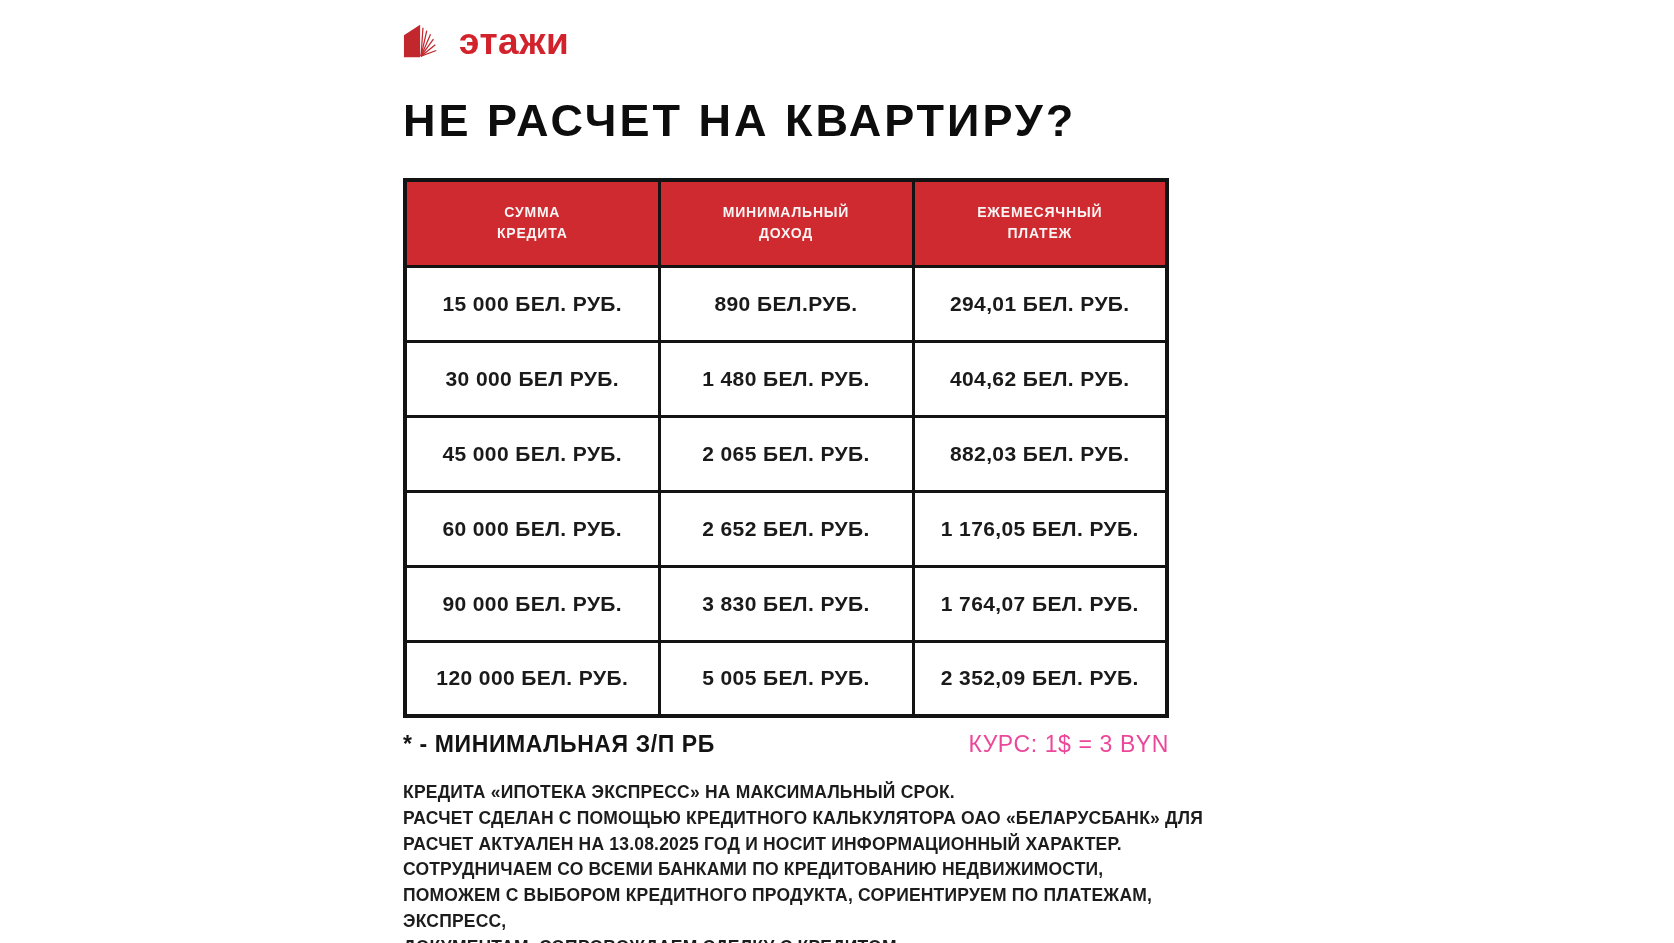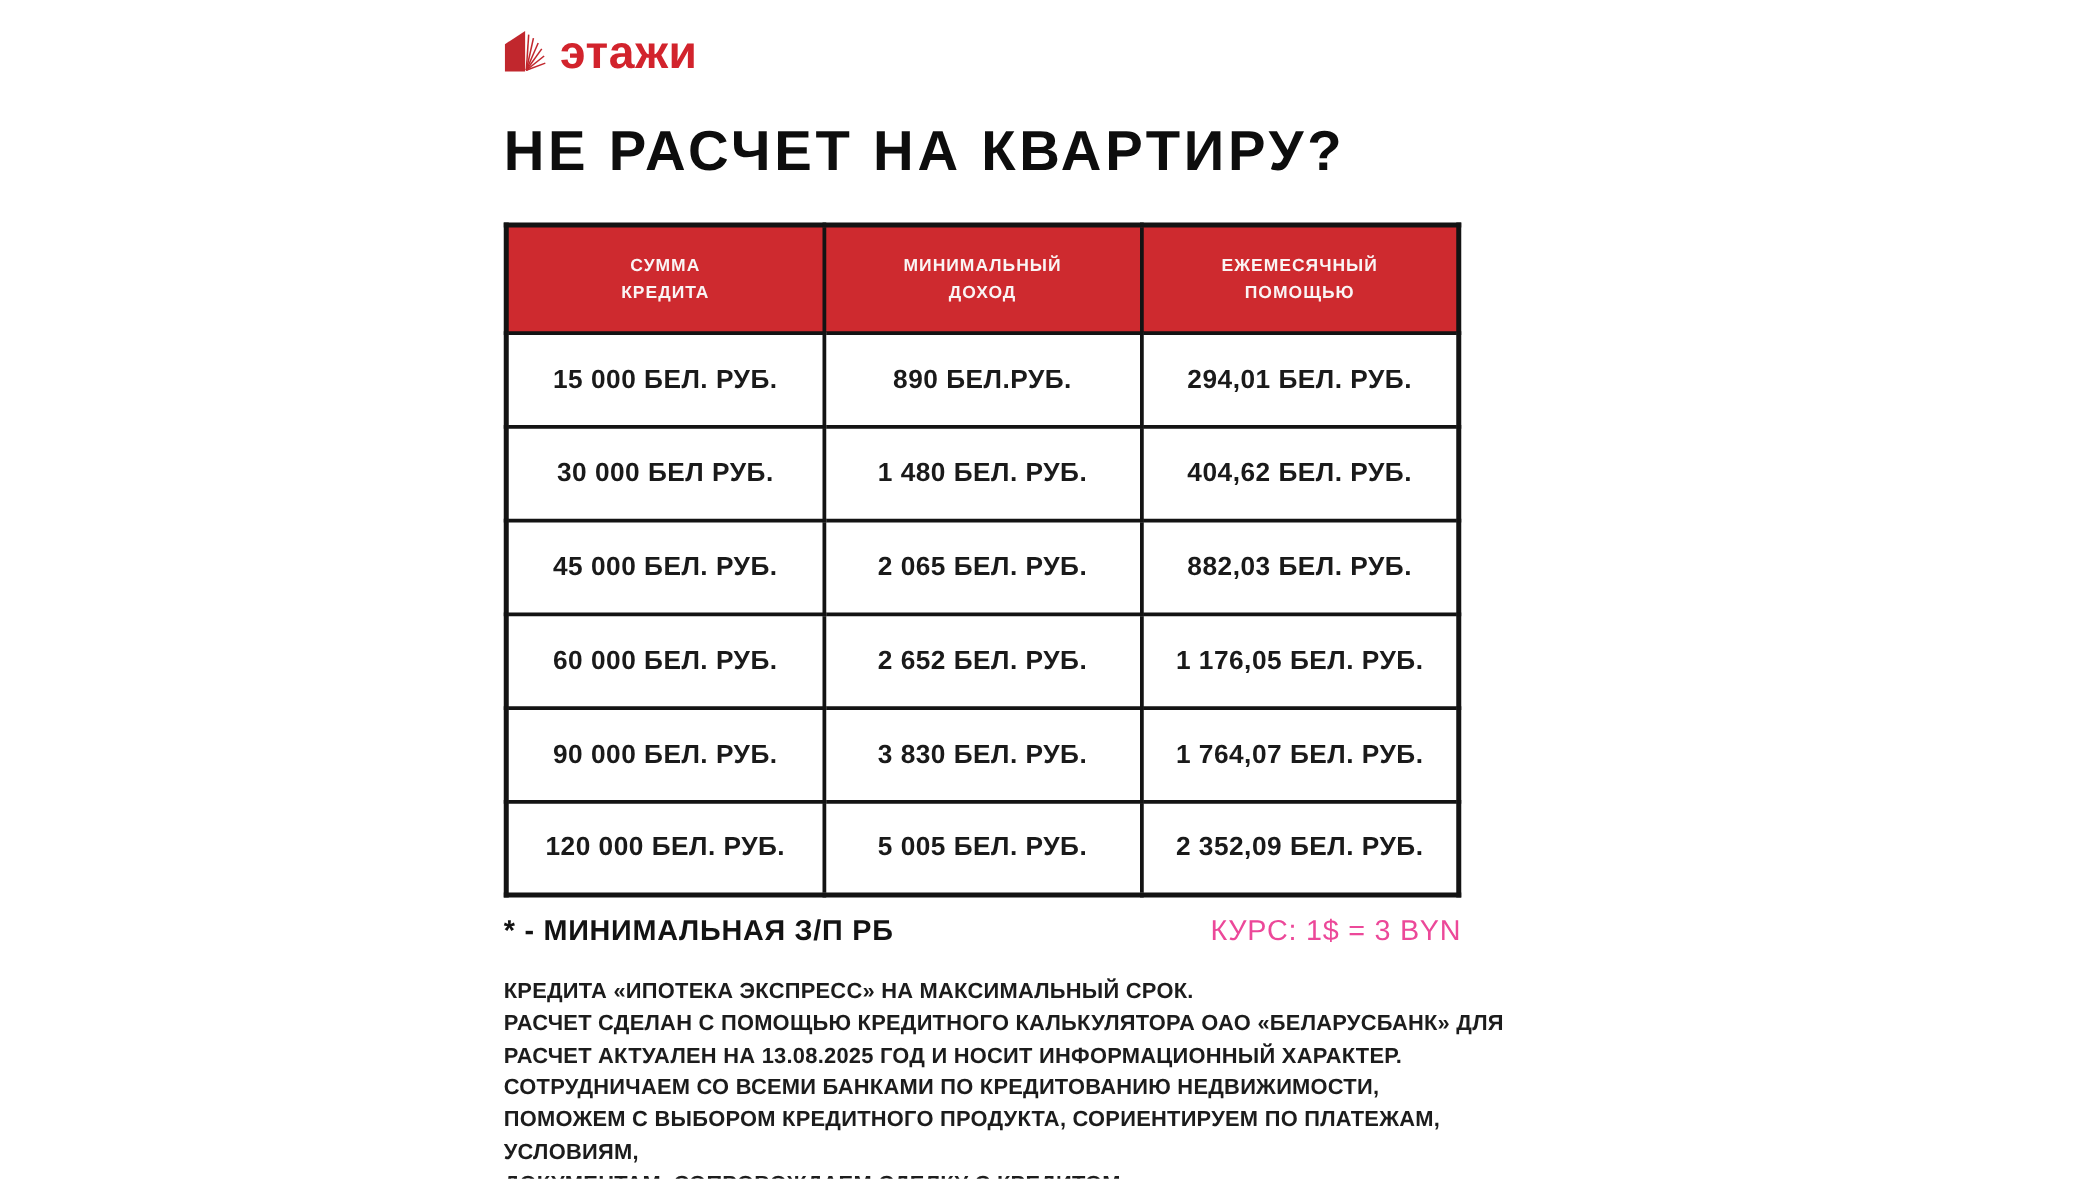--- a/index.html
+++ b/index.html
@@ -6,21 +6,21 @@
   html, body { background: #ffffff; }
   body {
     width: 1674px; height: 943px;
     overflow: hidden;
     font-family: "Liberation Sans", "DejaVu Sans", sans-serif;
   }
   .page { position: relative; width: 1674px; height: 943px; background: #ffffff; }
   .content { position: absolute; left: 403px; top: 0; width: 766px; }
 
   
-  .logo-row { margin-top: 20px; display: flex; align-items: center; gap: 7px; height: 42px; }
+  .logo-row { margin-top: 20px; display: flex; align-items: center; gap: 18px; height: 42px; }
   .logo-icon { width: 38px; height: 38px; display: block; }
   .logo-text {
     color: #d2232c; font-size: 37px; font-weight: 800;
     letter-spacing: 0.5px; line-height: 1;
   }
 
   
   .title {
     margin-top: 33px;
     font-size: 45px; font-weight: 800; color: #0d0d0d;
@@ -105,21 +105,21 @@
     <div class="title">НЕ РАСЧЕТ НА КВАРТИРУ?</div>
 
     <table class="credit-table">
       <thead>
         <tr>
           <th>СУММА
 КРЕДИТА</th>
           <th>МИНИМАЛЬНЫЙ
 ДОХОД</th>
           <th>ЕЖЕМЕСЯЧНЫЙ
-ПОМОЩЬЮ</th>
+ПЛАТЕЖ</th>
         </tr>
       </thead>
       <tbody>
         <tr>
           <td>15 000 БЕЛ. РУБ.</td>
           <td>890 БЕЛ.РУБ.</td>
           <td>294,01 БЕЛ. РУБ.</td>
         </tr>
         <tr>
           <td>30 000 БЕЛ РУБ.</td>
@@ -153,18 +153,18 @@
       <div class="footnote-left">* - МИНИМАЛЬНАЯ З/П РБ</div>
       <div class="footnote-right">КУРС: 1$ = 3 BYN</div>
     </div>
 
     <div class="disclaimer">
       <div class="line">КРЕДИТА «ИПОТЕКА ЭКСПРЕСС» НА МАКСИМАЛЬНЫЙ СРОК.</div>
       <div class="line">РАСЧЕТ СДЕЛАН С ПОМОЩЬЮ КРЕДИТНОГО КАЛЬКУЛЯТОРА ОАО «БЕЛАРУСБАНК» ДЛЯ</div>
       <div class="line">РАСЧЕТ АКТУАЛЕН НА 13.08.2025 ГОД И НОСИТ ИНФОРМАЦИОННЫЙ ХАРАКТЕР.</div>
       <div class="line">СОТРУДНИЧАЕМ СО ВСЕМИ БАНКАМИ ПО КРЕДИТОВАНИЮ НЕДВИЖИМОСТИ,</div>
       <div class="line">ПОМОЖЕМ С ВЫБОРОМ КРЕДИТНОГО ПРОДУКТА, СОРИЕНТИРУЕМ ПО ПЛАТЕЖАМ,</div>
-      <div class="line">УСЛОВИЯМ,</div>
+      <div class="line">ЭКСПРЕСС,</div>
       <div class="line">ДОКУМЕНТАМ, СОПРОВОЖДАЕМ СДЕЛКУ С КРЕДИТОМ</div>
     </div>
 
   </div>
 </div>
 
 </body></html>

